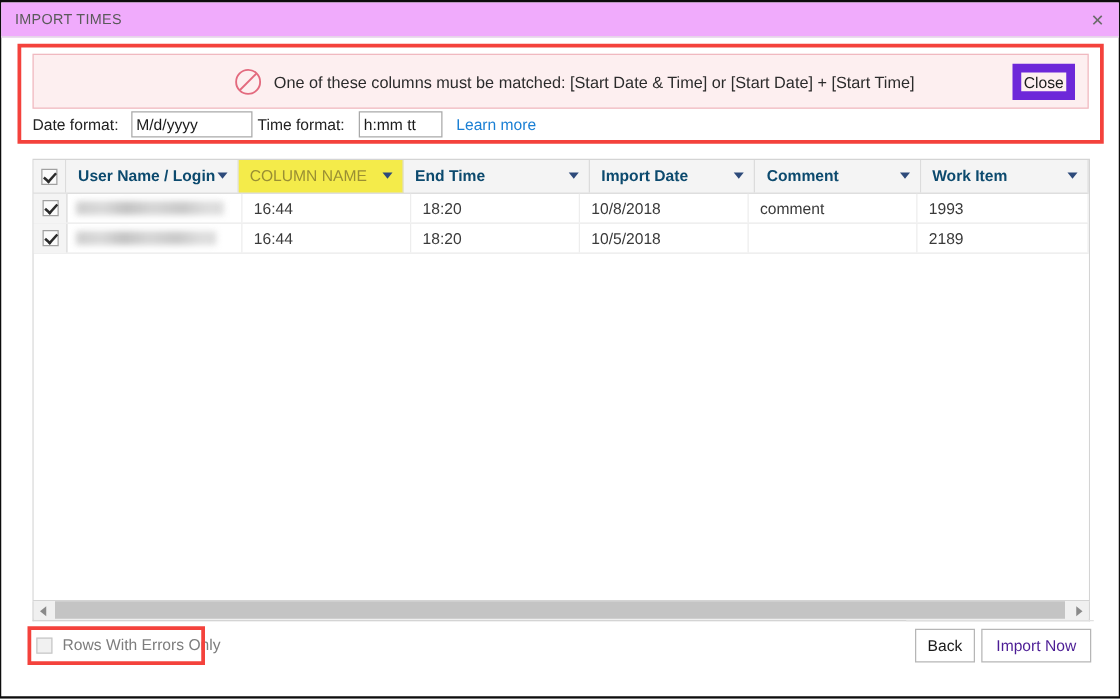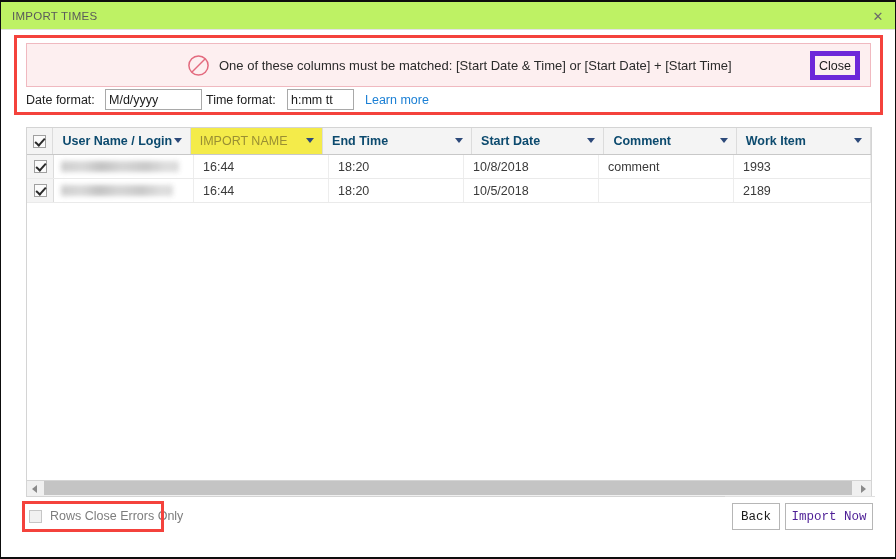--- a/index.html
+++ b/index.html
@@ -16,21 +16,21 @@
     background: #ffffff;
     border: 1px solid #0d0d0d;
     border-top-width: 2px;
     border-bottom-width: 2px;
   }
 
   
   .titlebar {
     position: absolute; left: 0; top: 0;
     width: 894px; height: 28px;
-    background: #bef264;
+    background: #f0abfc;
     border-bottom: 1px solid #e2e2e2;
   }
   .titlebar-text {
     position: absolute; left: 11px; top: 8px;
     font-size: 11.5px; color: #5a5a5a;
     letter-spacing: 0.25px;
     white-space: nowrap;
   }
   .titlebar-close {
     position: absolute; right: 8px; top: 6px;
@@ -69,21 +69,21 @@
   }
   .banner-msg {
     position: absolute; left: 192px; top: 14px;
     font-size: 13px; color: #2b2b2b;
     white-space: nowrap;
   }
   .banner-close {
     position: absolute; right: 10px; top: 7px;
     width: 50px; height: 29px;
     background: #fdeff0;
-    border: 5px solid #6d28d9;
+    border: 7px solid #6d28d9;
     font-size: 12.5px; color: #1b1b1b;
     font-family: "Liberation Sans", sans-serif;
     cursor: pointer;
     padding: 0;
   }
 
   
   .fmt-row { position: absolute; left: 9px; top: 51px; height: 22px; }
   .fmt-label {
     position: absolute; top: 4px;
@@ -239,21 +239,21 @@
   .errors-only-label {
     font-size: 12.5px; color: #7d7d7d;
     margin-left: 8px; white-space: nowrap;
   }
   .btn {
     position: absolute; top: 501px;
     height: 27px;
     background: #ffffff;
     border: 1px solid #b6b6b6;
     font-size: 12.5px;
-    font-family: Liberation Mono, monospace;
+    font-family: Liberation Sans, sans-serif;
     cursor: pointer;
     padding: 0;
   }
   #btn-back { left: 731px; width: 48px; color: #1b1b1b; }
   #btn-import { left: 784px; width: 88px; color: #4c1d95; }
 </style>
 </head>
 <body>
 
 <div id="app">
@@ -287,29 +287,29 @@
   <div class="grid">
     <div class="grid-header" id="grid-header">
         <div class="hcell check" style="width: 27px;">
           <span class="cb checked"></span>
         </div>
         <div class="hcell" style="width: 140px;">
           <span class="hcell-label">User Name / Login</span>
           <span class="caret"></span>
         </div>
         <div class="hcell highlight" style="width: 135px;">
-          <span class="hcell-label">IMPORT NAME</span>
+          <span class="hcell-label">COLUMN NAME</span>
           <span class="caret"></span>
         </div>
         <div class="hcell" style="width: 152px;">
           <span class="hcell-label">End Time</span>
           <span class="caret"></span>
         </div>
         <div class="hcell" style="width: 135px;">
-          <span class="hcell-label">Start Date</span>
+          <span class="hcell-label">Import Date</span>
           <span class="caret"></span>
         </div>
         <div class="hcell" style="width: 135px;">
           <span class="hcell-label">Comment</span>
           <span class="caret"></span>
         </div>
         <div class="hcell" style="width: 137px; text-align: right;">
           <span class="hcell-label">Work Item</span>
           <span class="caret"></span>
         </div>
@@ -351,21 +351,21 @@
     <div class="hscroll-thumb"></div>
     <div class="hscroll-arrow right">
         <span class="tri"></span>
       </div>
   </div>
 
   <div class="footer-divider"></div>
 
   <div class="errors-only">
     <span class="cb disabled" id="errors-cb"></span>
-    <span class="errors-only-label">Rows Close Errors Only</span>
+    <span class="errors-only-label">Rows With Errors Only</span>
   </div>
 
   <button class="btn" id="btn-back">Back</button>
   <button class="btn" id="btn-import">Import Now</button>
 
   <div class="annot" id="annot-banner"></div>
   <div class="annot" id="annot-errors"></div>
 
 </div>
 

